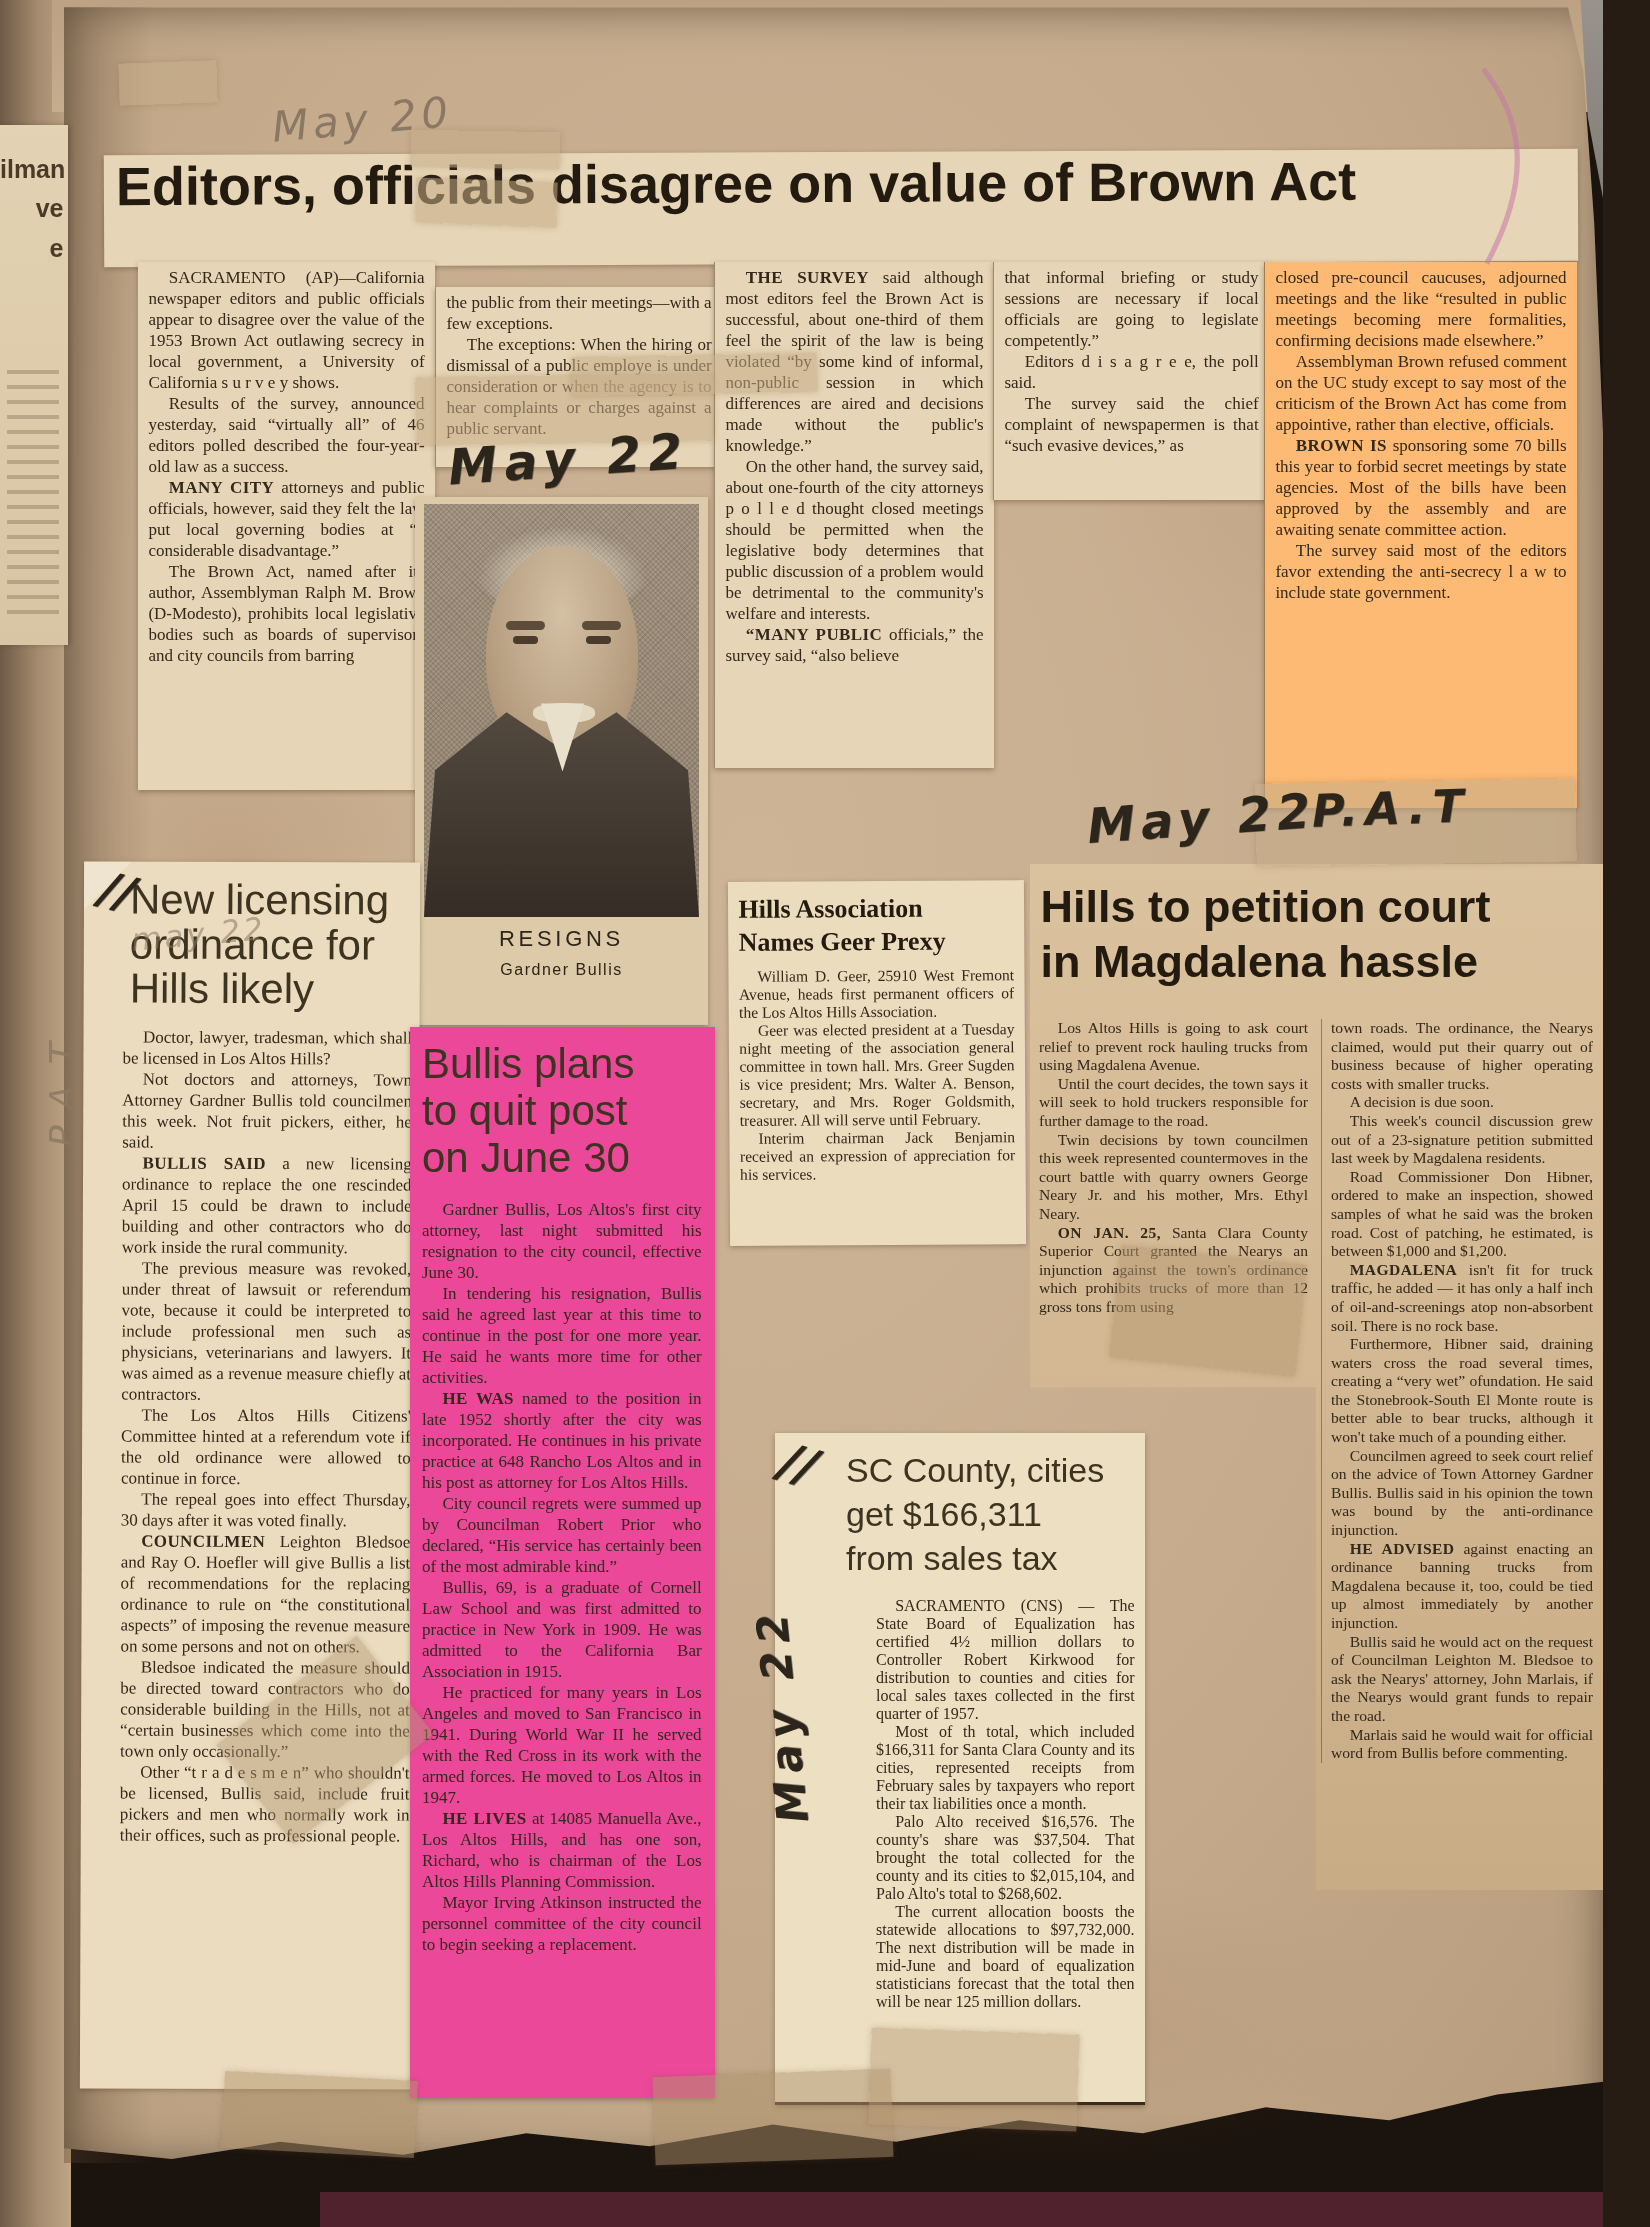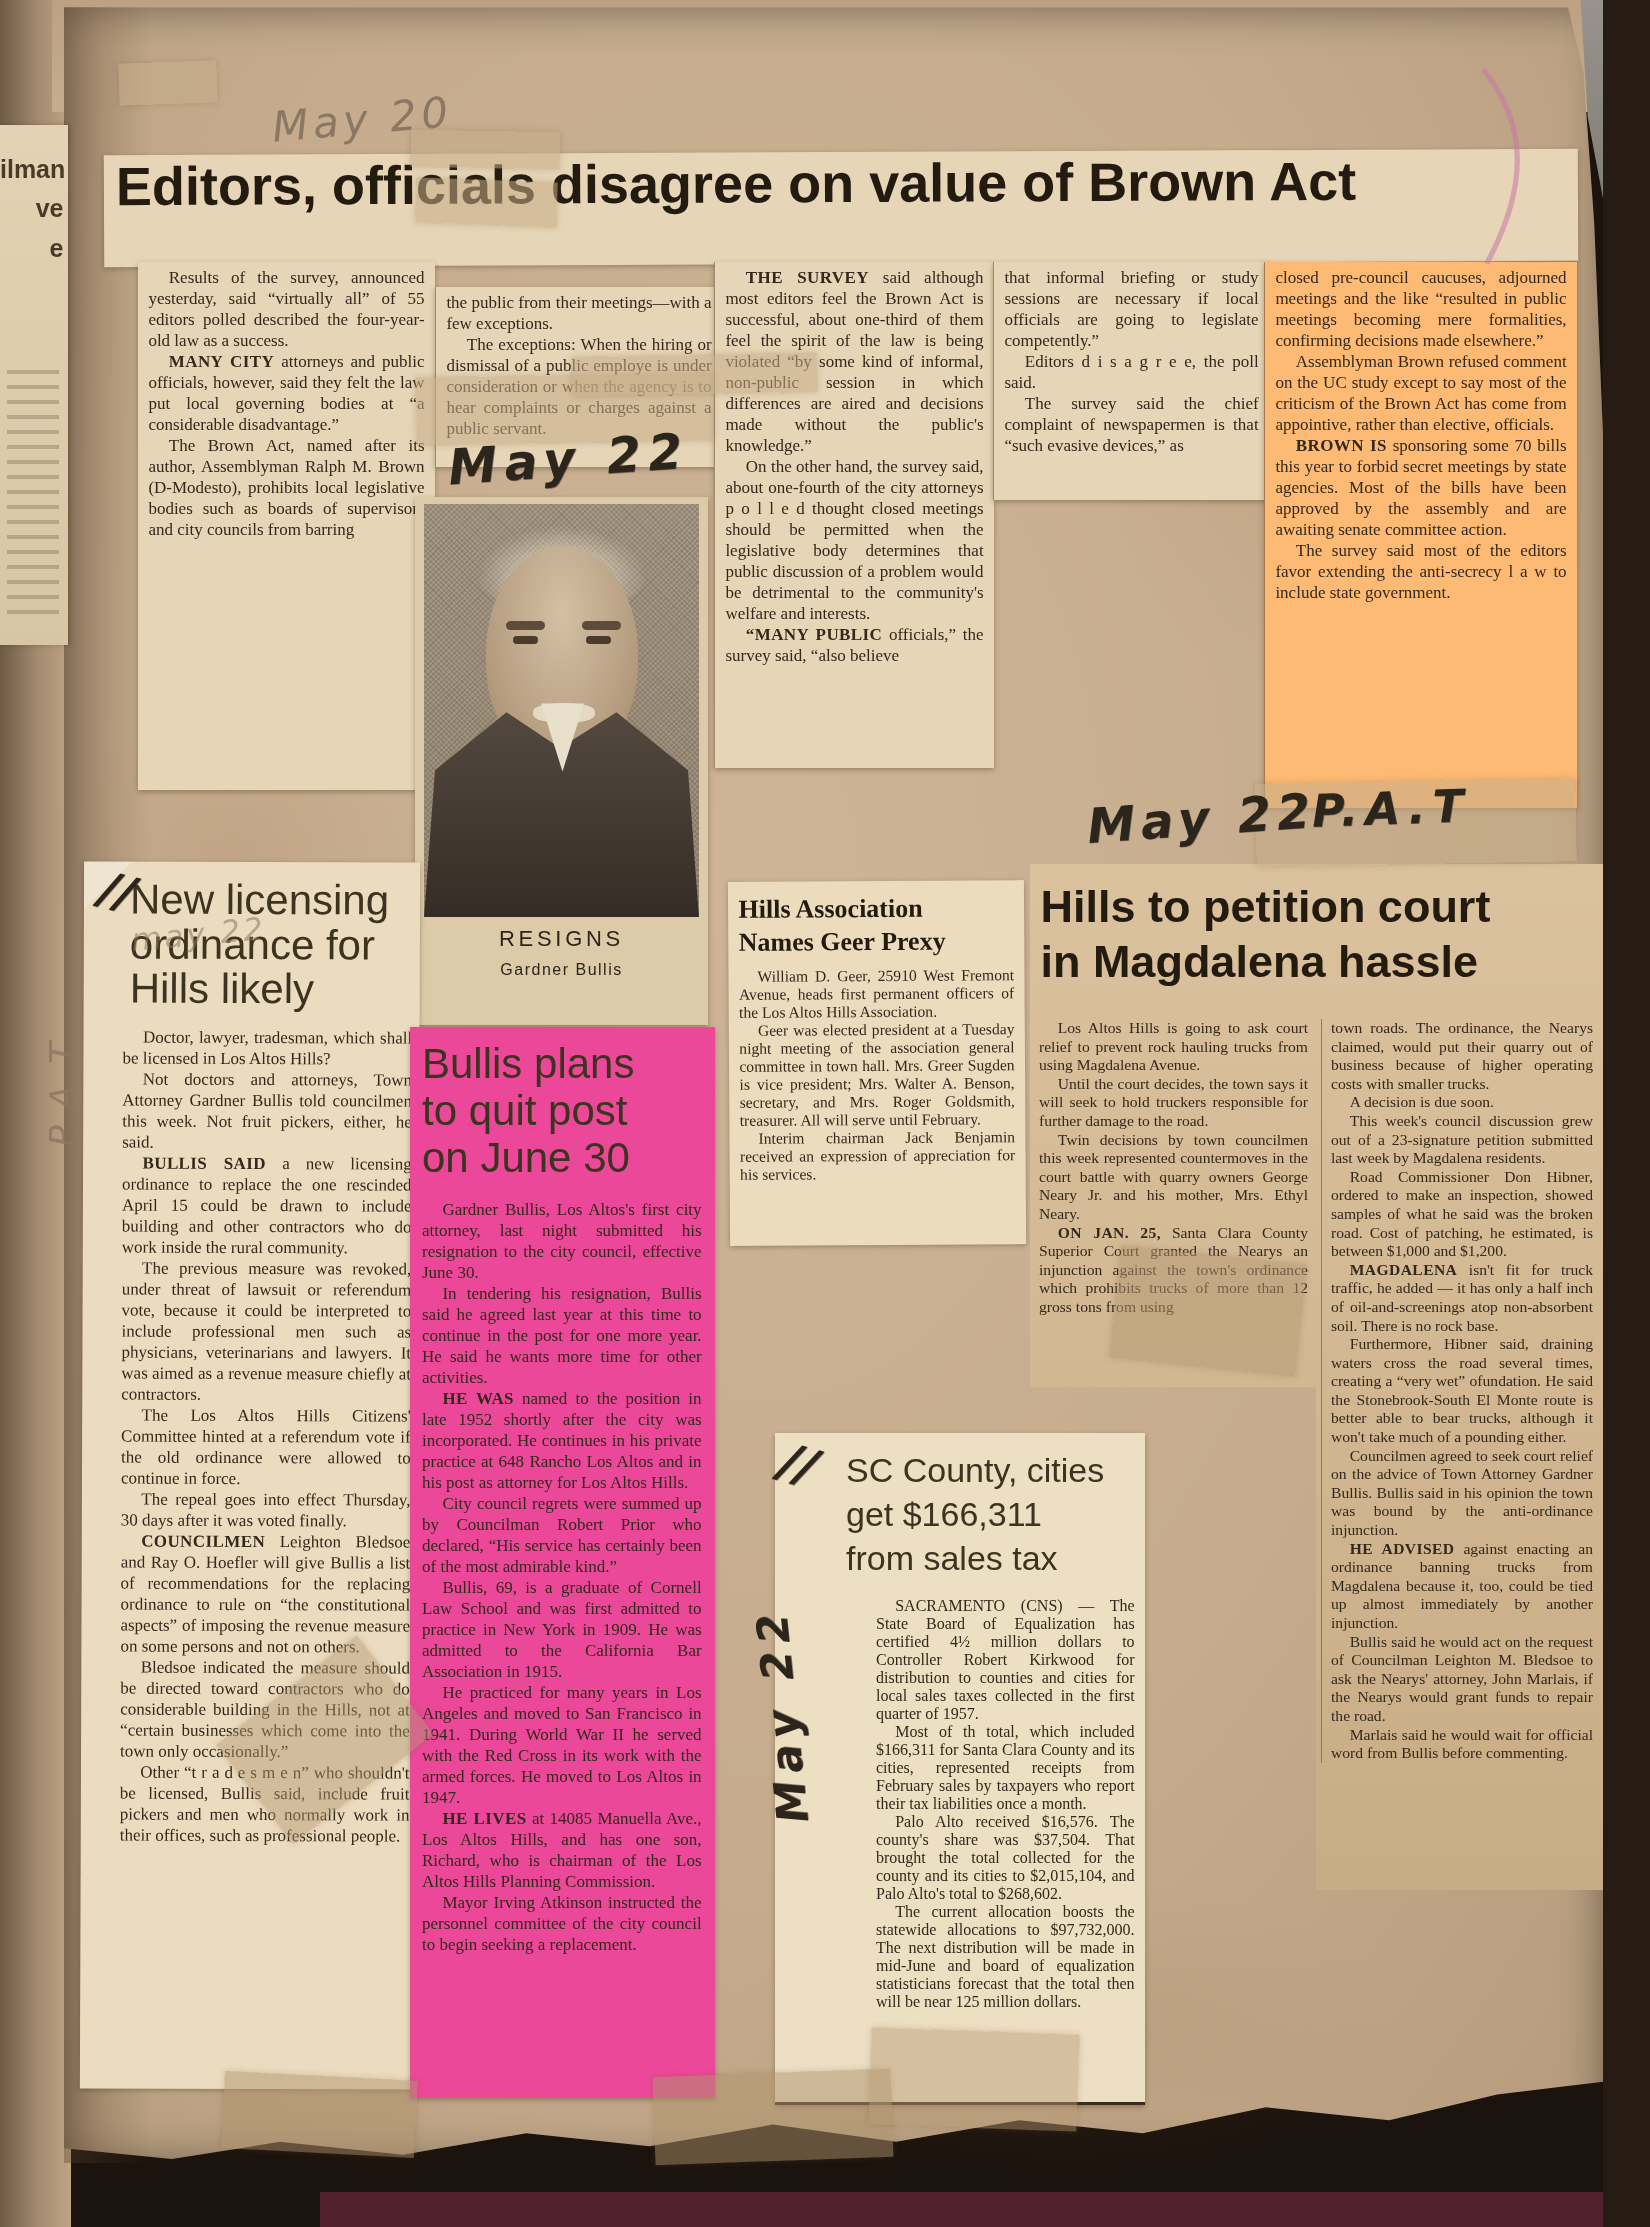--- a/index.html
+++ b/index.html
@@ -107,21 +107,22 @@
 
 <svg class="pink" style="left:1431px;top:63px;" width="156" height="208" viewBox="0 0 210 280">
   <path d="M 70,8 C 120,70 140,150 75,270" stroke="#c777a5" stroke-width="7" fill="none" opacity="0.55"></path>
 </svg>
 
 <div class="clip" style="left:104px;top:152px;width:1474px;height:112px;transform:rotate(-0.25deg);">
   <div class="h-bold headline" style="font-size:54px;padding:21px 0 0 12px;letter-spacing:0;">Editors, officials disagree on value of Brown Act</div>
 </div>
 <div class="clip" style="left:138px;top:262px;width:297px;min-height:528px;">
   <div class="pad body">
-      <p>Results of the survey, announced yesterday, said “virtually all” of 55 editors polled described the four-year-old law as a success.</p>
+      <p>SACRAMENTO (AP)—California newspaper editors and public officials appear to disagree over the value of the 1953 Brown Act outlawing secrecy in local government, a University of California s u r v e y shows.</p>
+      <p>Results of the survey, announced yesterday, said “virtually all” of 46 editors polled described the four-year-old law as a success.</p>
       <p><b>MANY CITY</b> attorneys and public officials, however, said they felt the law put local governing bodies at “a considerable disadvantage.”</p>
       <p>The Brown Act, named after its author, Assemblyman Ralph M. Brown (D-Modesto), prohibits local legislative bodies such as boards of supervisors and city councils from barring</p>
     </div>
 </div>
 <div class="clip rule-l" style="left:435px;top:262px;width:286px;min-height:180px;margin-top:25px;">
   <div class="pad body">
       <p class="cont">the public from their meetings—with a few exceptions.</p>
       <p>The exceptions: When the hiring or dismissal of a public employe is under consideration or when the agency is to hear complaints or charges against a public servant.</p>
     </div>
 </div>

